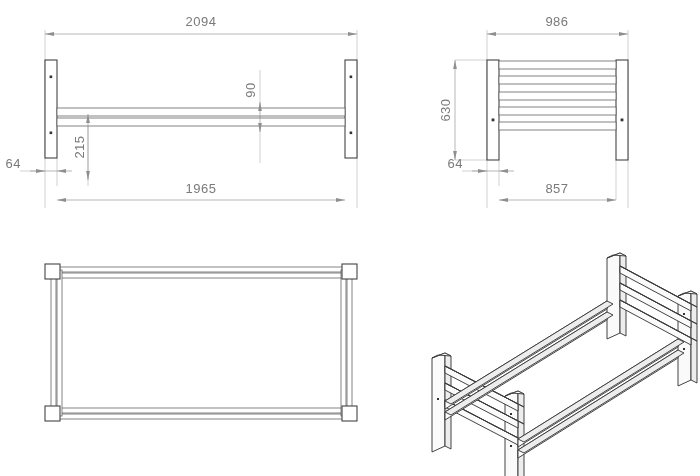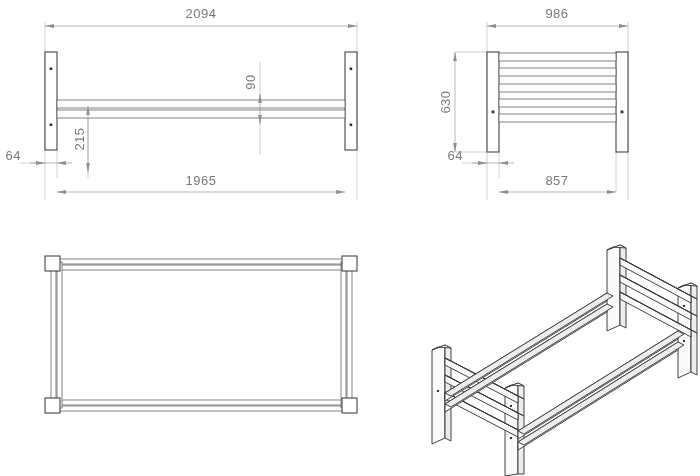--- a/index.html
+++ b/index.html
@@ -10,21 +10,21 @@
   body {
     width: 700px;
     height: 476px;
     font-family: "Liberation Sans", sans-serif;
     position: relative;
     overflow: hidden;
   }
   #drawing-root {
     position: absolute;
     left: 0;
-    top: 0;
+    top: 8px;
     width: 700px;
     height: 400px;
   }
   svg.sheet {
     display: block;
     width: 700px;
     height: 476px;
     background: #ffffff;
   }
   .dim-text {

